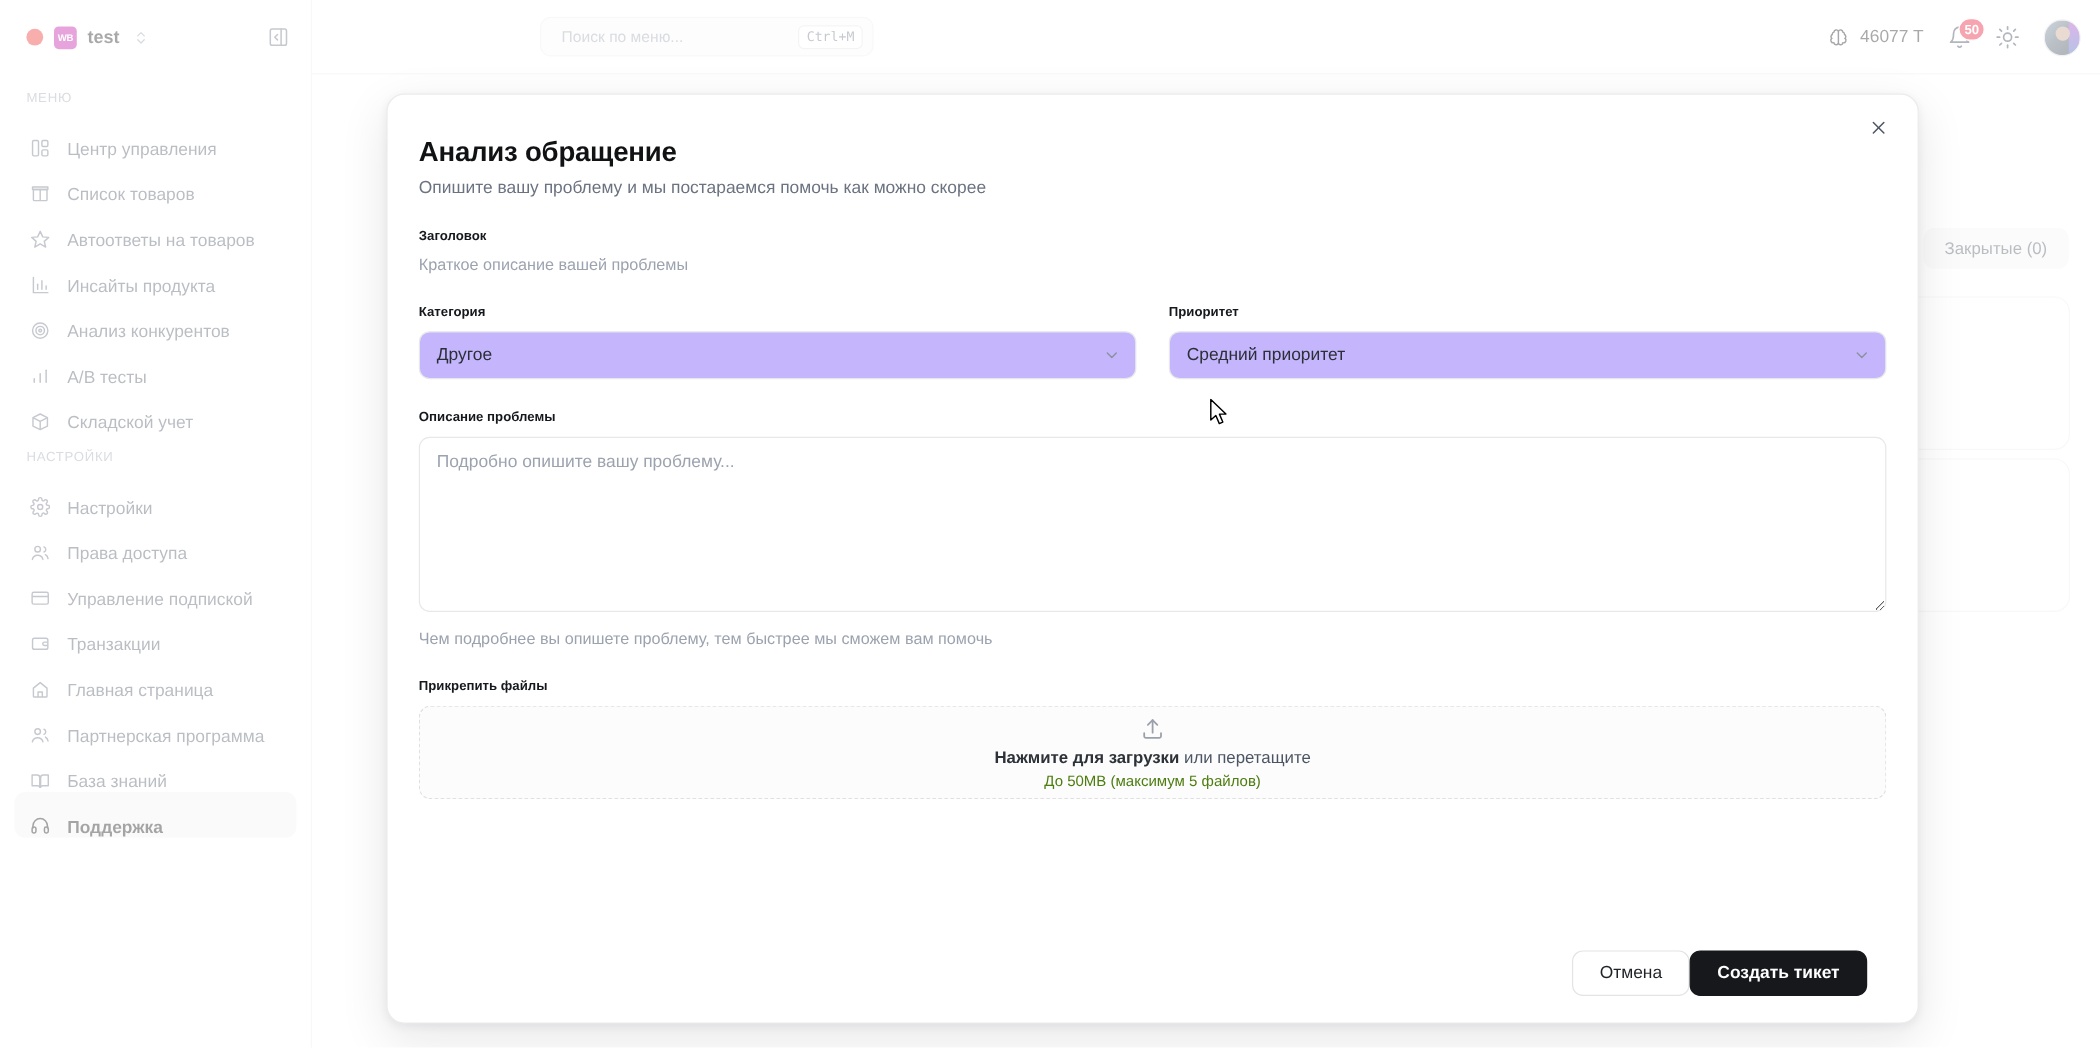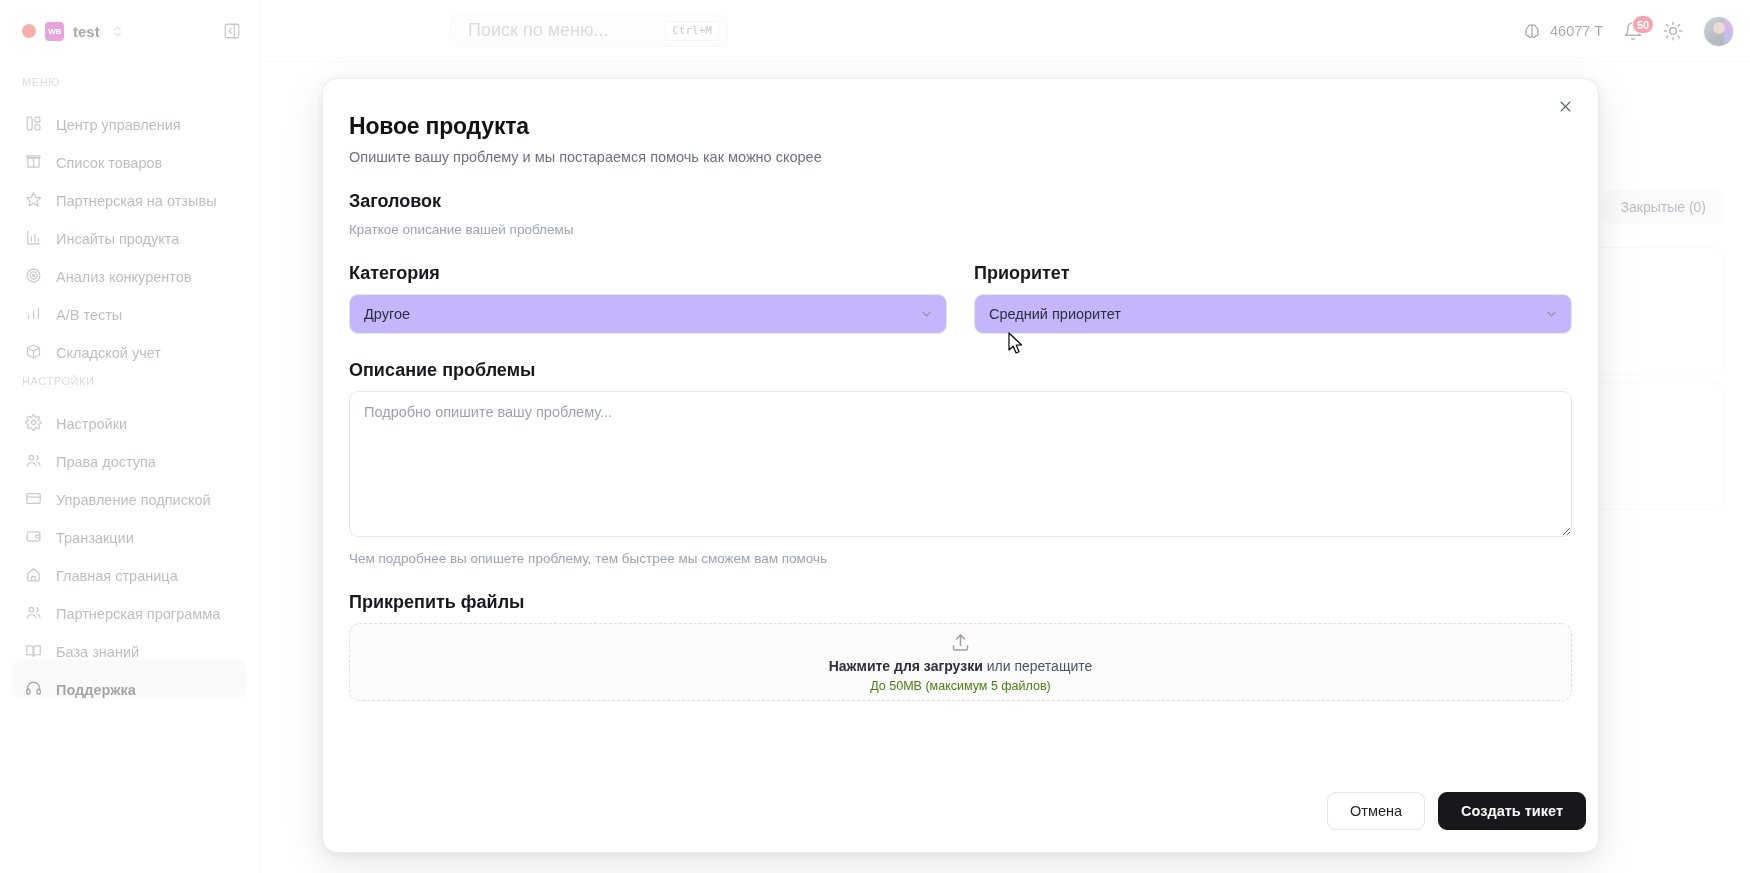--- a/index.html
+++ b/index.html
@@ -60,21 +60,21 @@
     border-bottom: 1px solid #ececec;
     display: flex; align-items: center;
     z-index: 2;
   }
   .searchbox {
     position: absolute; left: 190px; top: 14px;
     width: 278px; height: 33px;
     background: #fafafa; border: 1px solid #ededed; border-radius: 9px;
     display: flex; align-items: center; padding: 0 8px 0 17px;
   }
-  .searchbox .ph { font-size: 18px; color: #9ca3af; flex: 1; }
+  .searchbox .ph { font-size: 13px; color: #9ca3af; flex: 1; }
   .kbd {
     font-family: "DejaVu Sans Mono", monospace;
     font-size: 11px; color: #6b7280;
     background: #fff; border: 1px solid #e3e3e3; border-radius: 5px;
     padding: 2.5px 6px;
   }
   .tb-right {
     position: absolute; right: 16px; top: 0; height: 62px;
     display: flex; align-items: center; gap: 20px;
   }
@@ -156,21 +156,21 @@
   .modal-close {
     position: absolute; right: 20px; top: 14px;
     width: 26px; height: 26px; border-radius: 6px;
     display: flex; align-items: center; justify-content: center;
     color: #4b5563; cursor: pointer; background: transparent; border: none;
   }
   .m-title { font-size: 23px; font-weight: 700; color: #101214; letter-spacing: -0.2px; }
   .m-sub { font-size: 14.5px; color: #6b7280; margin-top: 9px; }
 
   .field { margin-top: 26px; }
-  .f-label { font-size: 18px; font-weight: 700; color: #15181c; margin-bottom: 10px; }
+  .f-label { font-size: 11px; font-weight: 700; color: #15181c; margin-bottom: 10px; }
   .f-hint { font-size: 13.5px; color: #9ca3af; margin-top: 10px; }
   .f-input {
     width: 100%; height: 40px;
     border: 1px solid #e8e8e8; border-radius: 9px;
     background: #fff; padding: 0 14px;
     font-size: 14.5px; color: #111; outline: none;
     font-family: inherit;
   }
   .f-input::placeholder { color: #9ca3af; }
   .f-textarea {
@@ -204,22 +204,22 @@
     background: #fcfcfc;
     display: flex; flex-direction: column; align-items: center; justify-content: center;
     gap: 5px; cursor: pointer;
   }
   .dz-icon { color: #9aa1aa; display: flex; }
   .dz-main { font-size: 14px; color: #4b5563; }
   .dz-main b { font-weight: 700; color: #2d3238; }
   .dz-sub { font-size: 12.5px; color: #4d7c0f; }
 
   .modal-footer {
-    position: absolute; right: 12px; bottom: 22px;
-    display: flex; gap: 13px; align-items: center;
+    position: absolute; right: 42px; bottom: 22px;
+    display: flex; align-items: center;
   }
   .btn {
     height: 38px; border-radius: 9px; font-size: 14.5px;
     display: flex; align-items: center; justify-content: center;
     cursor: pointer; font-family: inherit;
   }
   .btn-cancel {
     background: #fff; border: 1px solid #e4e4e4; color: #1f2328;
     padding: 0 22px; font-weight: 500;
   }
@@ -281,21 +281,21 @@
           </span>
         <span>Список товаров</span>
       </div>
 
       <div class="sb-item">
         <span class="ico">
             <svg width="17" height="17" viewBox="0 0 24 24" fill="none" stroke="currentColor" stroke-width="1.7" stroke-linejoin="round">
               <polygon points="12 2.5 15 9 22 9.6 16.8 14.3 18.4 21 12 17.4 5.6 21 7.2 14.3 2 9.6 9 9"></polygon>
             </svg>
           </span>
-        <span>Партнерская на отзывы</span>
+        <span>Автоответы на товаров</span>
       </div>
 
       <div class="sb-item">
         <span class="ico">
             <svg width="17" height="17" viewBox="0 0 24 24" fill="none" stroke="currentColor" stroke-width="1.7" stroke-linecap="round">
               <path d="M4 3v18h17"></path>
               <line x1="9" y1="17" x2="9" y2="11"></line>
               <line x1="14" y1="17" x2="14" y2="7"></line>
               <line x1="19" y1="17" x2="19" y2="13"></line>
             </svg>
@@ -509,21 +509,21 @@
   <div id="overlay"></div>
 
   <section id="modal">
     <button class="modal-close">
       <svg width="15" height="15" viewBox="0 0 24 24" fill="none" stroke="currentColor" stroke-width="2" stroke-linecap="round">
           <line x1="5" y1="5" x2="19" y2="19"></line>
           <line x1="19" y1="5" x2="5" y2="19"></line>
         </svg>
     </button>
 
-    <div class="m-title">Новое продукта</div>
+    <div class="m-title">Анализ обращение</div>
     <div class="m-sub">Опишите вашу проблему и мы постараемся помочь как можно скорее</div>
 
     <div class="field">
       <div class="f-label">Заголовок</div>
       <div class="f-hint">Краткое описание вашей проблемы</div>
     </div>
 
     <div class="row2">
       <div class="col">
         <div class="f-label">Категория</div>

